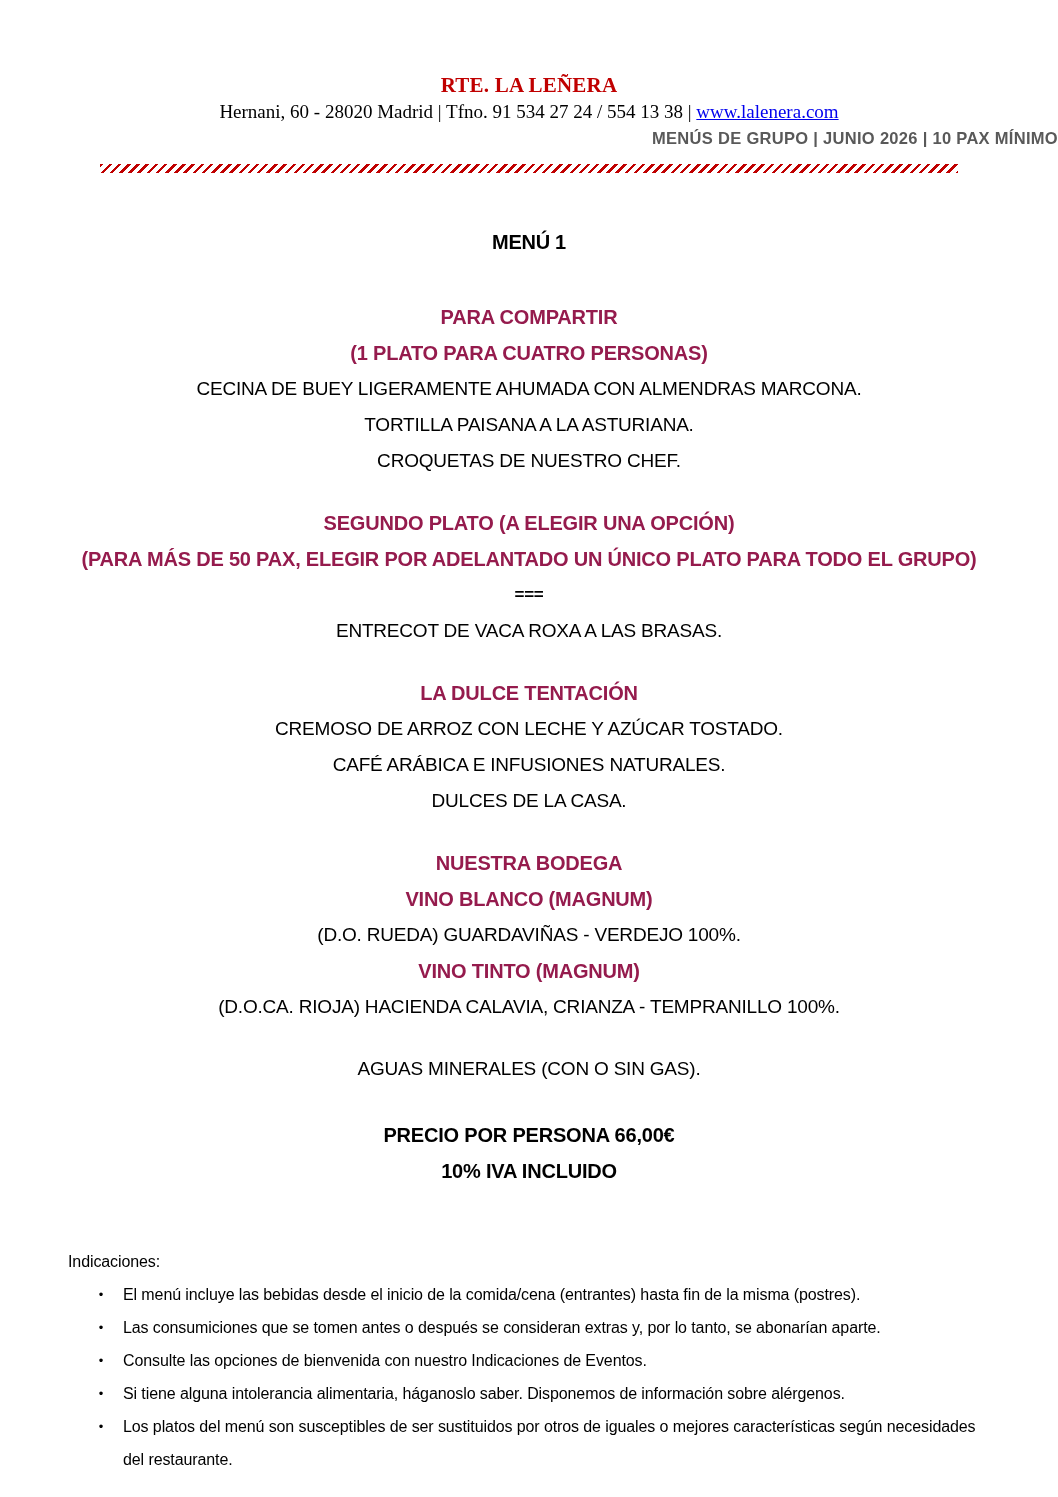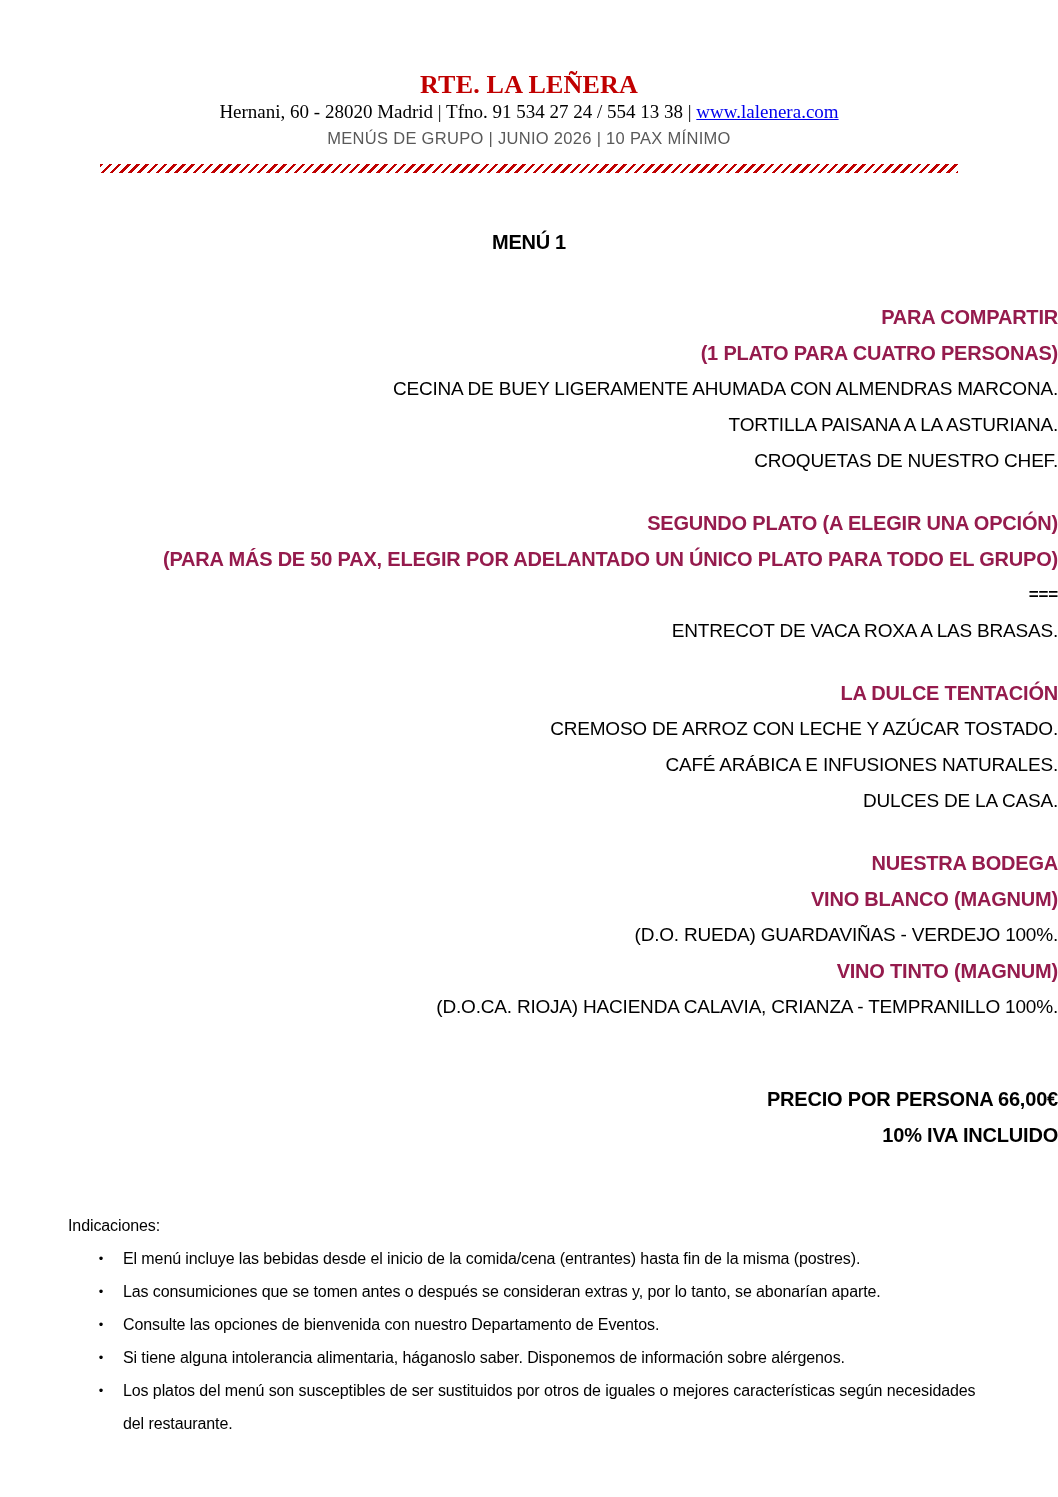--- a/index.html
+++ b/index.html
@@ -12,44 +12,44 @@
   *{box-sizing:border-box;}
   html,body{margin:0;padding:0;background:#ffffff;}
   .page{
     width:1058px;height:1497px;margin:0 auto;background:#ffffff;
     font-family:"Liberation Sans", sans-serif;color:#000;overflow:hidden;position:relative;
   }
   
   .header{text-align:center;padding-top:72px;}
   .brand{
     font-family:"Liberation Serif", serif;font-weight:bold;
-    font-size:26px;color:var(--brand-red);letter-spacing:.2px;line-height:26px;
+    font-size:21px;color:var(--brand-red);letter-spacing:.2px;line-height:26px;
   }
   .address{
     font-family:"Liberation Serif", serif;font-weight:normal;
     font-size:19px;color:#000;line-height:27px;
   }
   .address a{color:var(--link-blue);text-decoration:underline;font-family:inherit;}
   .subtitle{
-    font-size:16.5px;font-weight:normal;color:var(--subtitle-gray);
-    line-height:26px;letter-spacing:.3px;
+    font-size:16.5px;font-weight:bold;color:var(--subtitle-gray);
+    line-height:26px;letter-spacing:.3px;text-align:right;
   }
   
   .divider{
     margin:13px 100px 0 100px;height:9px;
     background:repeating-linear-gradient(135deg,
       var(--divider-red) 0px, var(--divider-red) 2.5px,
       #ffffff 2.5px, #ffffff 6.5px);
   }
   
   .menu-title{
     text-align:center;margin-top:52px;font-size:20px;font-weight:bold;
     letter-spacing:-.3px;line-height:34px;
   }
-  .menu{--line-h:36px;text-align:right;margin-top:40px;}
+  .menu{--line-h:36px;text-align:center;margin-top:40px;}
   .line{line-height:var(--line-h);font-size:19px;letter-spacing:-.2px;}
   .heading{font-weight:bold;color:var(--heading-maroon);font-size:20px;}
   .sep{font-weight:bold;font-size:17px;}
   .bold-line{font-weight:bold;font-size:20px;}
   .spacer{height:26px;}
   .spacer-lg{height:30px;}
   
   .notes{margin:56px 70px 0 68px;font-size:16px;letter-spacing:-.1px;}
   .notes-label{line-height:33px;}
   .bullet-row{display:flex;line-height:33px;}
@@ -96,40 +96,41 @@
     <div class="spacer"></div>
 
     <div class="line heading">NUESTRA BODEGA</div>
     <div class="line heading">VINO BLANCO (MAGNUM)</div>
     <div class="line">(D.O. RUEDA) GUARDAVIÑAS - VERDEJO 100%.</div>
     <div class="line heading">VINO TINTO (MAGNUM)</div>
     <div class="line">(D.O.CA. RIOJA) HACIENDA CALAVIA, CRIANZA - TEMPRANILLO 100%.</div>
 
     <div class="spacer"></div>
 
+    <div class="line">AGUAS MINERALES (CON O SIN GAS).</div>
 
     <div class="spacer-lg"></div>
 
     <div class="line bold-line">PRECIO POR PERSONA 66,00€</div>
     <div class="line bold-line">10% IVA INCLUIDO</div>
   </div>
 
   <div class="notes">
     <div class="notes-label">Indicaciones:</div>
     <div class="bullet-row">
       <span class="bullet-marker">•</span>
       <span class="bullet-text">El menú incluye las bebidas desde el inicio de la comida/cena (entrantes) hasta fin de la misma (postres).</span>
     </div>
     <div class="bullet-row">
       <span class="bullet-marker">•</span>
       <span class="bullet-text">Las consumiciones que se tomen antes o después se consideran extras y, por lo tanto, se abonarían aparte.</span>
     </div>
     <div class="bullet-row">
       <span class="bullet-marker">•</span>
-      <span class="bullet-text">Consulte las opciones de bienvenida con nuestro Departamento de Eventos.</span>
+      <span class="bullet-text">Consulte las opciones de bienvenida con nuestro Indicaciones de Eventos.</span>
     </div>
     <div class="bullet-row">
       <span class="bullet-marker">•</span>
       <span class="bullet-text">Si tiene alguna intolerancia alimentaria, háganoslo saber. Disponemos de información sobre alérgenos.</span>
     </div>
     <div class="bullet-row">
       <span class="bullet-marker">•</span>
       <span class="bullet-text">Los platos del menú son susceptibles de ser sustituidos por otros de iguales o mejores características según necesidades del restaurante.</span>
     </div>
   </div>

